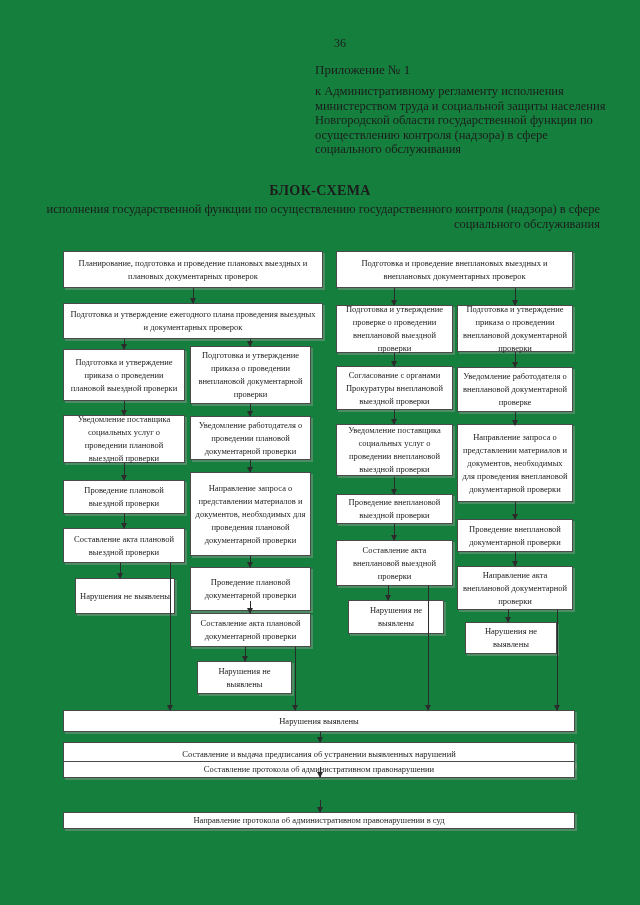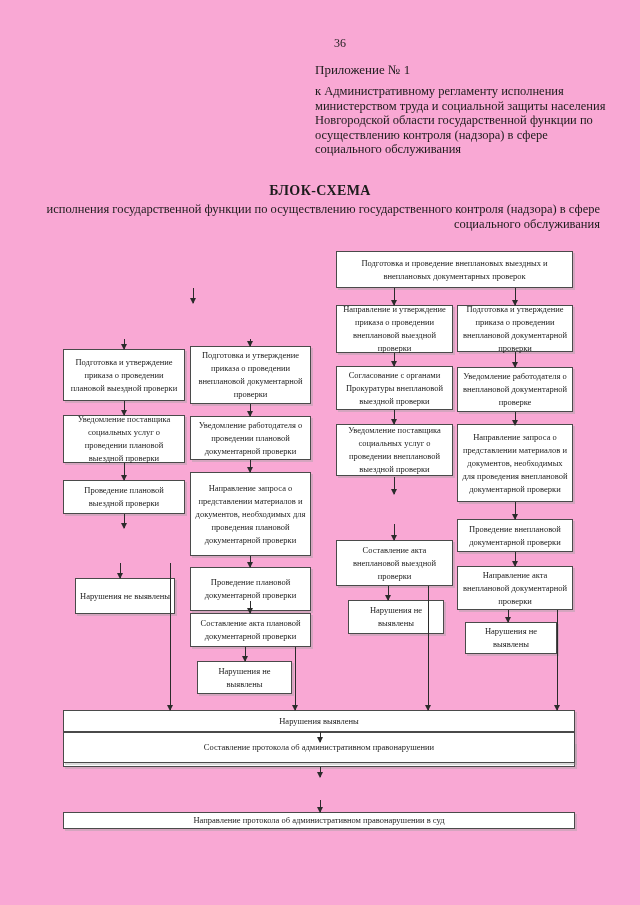--- a/index.html
+++ b/index.html
@@ -1,17 +1,17 @@
 <!DOCTYPE html>
 <html><head>
 <meta charset="utf-8">
 <style>
   html,body{margin:0;padding:0;background:#ffffff;}
   .page{
-    position:relative;width:640px;height:905px;background:#f9a8d4;
+    position:relative;width:640px;height:905px;background:#15803d;
     font-family:"Liberation Serif", serif;color:#1c1c1c;overflow:hidden;
   }
   .pagenum{position:absolute;left:334px;top:36px;font-size:12px;}
   .appendix{position:absolute;left:315px;top:62px;font-size:13px;}
   .regulation{position:absolute;left:315px;top:84px;width:300px;font-size:12.5px;line-height:14.5px;font-family:Liberation Serif, serif;}
   .title{position:absolute;left:0;top:183px;width:640px;text-align:center;font-weight:bold;font-size:14px;letter-spacing:.4px;}
   .subtitle{position:absolute;left:40px;top:202px;width:560px;text-align:right;font-size:12.5px;line-height:14.5px;}
   .node{
     position:absolute;border:1px solid #4a4a4a;background:#fff;
     display:flex;align-items:center;justify-content:center;text-align:center;
@@ -29,50 +29,54 @@
 <body>
 
 <div class="page">
 
   <div class="pagenum">36</div>
   <div class="appendix">Приложение № 1</div>
   <div class="regulation">к Административному регламенту исполнения министерством труда и социальной защиты населения Новгородской области государственной функции по осуществлению контроля (надзора) в сфере социального обслуживания</div>
   <div class="title">БЛОК-СХЕМА</div>
   <div class="subtitle">исполнения государственной функции по осуществлению государственного контроля (надзора) в сфере социального обслуживания</div>
 
+  <div class="node" style="left:63px;top:251px;width:260px;height:37px">Планирование, подготовка и проведение плановых выездных и плановых документарных проверок</div>
   <div class="node" style="left:336px;top:251px;width:237px;height:37px">Подготовка и проведение внеплановых выездных и внеплановых документарных проверок</div>
+  <div class="node" style="left:63px;top:303px;width:260px;height:36px">Подготовка и утверждение ежегодного плана проведения выездных и документарных проверок</div>
 
   <div class="node" style="left:63px;top:349px;width:122px;height:52px">Подготовка и утверждение приказа о проведении плановой выездной проверки</div>
   <div class="node" style="left:63px;top:415px;width:122px;height:48px">Уведомление поставщика социальных услуг о проведении плановой выездной проверки</div>
   <div class="node" style="left:63px;top:480px;width:122px;height:34px">Проведение плановой выездной проверки</div>
+  <div class="node" style="left:63px;top:528px;width:122px;height:35px">Составление акта плановой выездной проверки</div>
   <div class="node" style="left:75px;top:578px;width:100px;height:36px">Нарушения не выявлены</div>
 
   <div class="node" style="left:190px;top:346px;width:121px;height:58px">Подготовка и утверждение приказа о проведении внеплановой документарной проверки</div>
   <div class="node" style="left:190px;top:416px;width:121px;height:44px">Уведомление работодателя о проведении плановой документарной проверки</div>
   <div class="node" style="left:190px;top:472px;width:121px;height:84px">Направление запроса о представлении материалов и документов, необходимых для проведения плановой документарной проверки</div>
   <div class="node" style="left:190px;top:567px;width:121px;height:44px">Проведение плановой документарной проверки</div>
   <div class="node" style="left:190px;top:613px;width:121px;height:34px">Составление акта плановой документарной проверки</div>
   <div class="node" style="left:197px;top:661px;width:95px;height:33px">Нарушения не выявлены</div>
 
-  <div class="node" style="left:336px;top:305px;width:117px;height:48px">Направление и утверждение приказа о проведении внеплановой выездной проверки</div>
+  <div class="node" style="left:336px;top:305px;width:117px;height:48px">Подготовка и утверждение проверке о проведении внеплановой выездной проверки</div>
   <div class="node" style="left:336px;top:366px;width:117px;height:44px">Согласование с органами Прокуратуры внеплановой выездной проверки</div>
   <div class="node" style="left:336px;top:424px;width:117px;height:52px">Уведомление поставщика социальных услуг о проведении внеплановой выездной проверки</div>
+  <div class="node" style="left:336px;top:494px;width:117px;height:30px">Проведение внеплановой выездной проверки</div>
   <div class="node" style="left:336px;top:540px;width:117px;height:46px">Составление акта внеплановой выездной проверки</div>
   <div class="node" style="left:348px;top:600px;width:96px;height:34px">Нарушения не выявлены</div>
 
   <div class="node" style="left:457px;top:305px;width:116px;height:47px">Подготовка и утверждение приказа о проведении внеплановой документарной проверки</div>
   <div class="node" style="left:457px;top:367px;width:116px;height:45px">Уведомление работодателя о внеплановой документарной проверке</div>
   <div class="node" style="left:457px;top:424px;width:116px;height:78px">Направление запроса о представлении материалов и документов, необходимых для проведения внеплановой документарной проверки</div>
   <div class="node" style="left:457px;top:519px;width:116px;height:33px">Проведение внеплановой документарной проверки</div>
   <div class="node" style="left:457px;top:566px;width:116px;height:44px">Направление акта внеплановой документарной проверки</div>
   <div class="node" style="left:465px;top:622px;width:92px;height:32px">Нарушения не выявлены</div>
 
   <div class="node" style="left:63px;top:710px;width:512px;height:22px">Нарушения выявлены</div>
   <div class="node" style="left:63px;top:742px;width:512px;height:25px">Составление и выдача предписания об устранении выявленных нарушений</div>
-  <div class="node" style="left:63px;top:732px;width:512px;height:31px">Составление протокола об административном правонарушении</div>
+  <div class="node" style="left:63px;top:761px;width:512px;height:17px">Составление протокола об административном правонарушении</div>
   <div class="node" style="left:63px;top:812px;width:512px;height:17px">Направление протокола об административном правонарушении в суд</div>
 
   <div class="arr" style="left:193px;top:288px;height:15px"></div>
   <div class="arr" style="left:124px;top:339px;height:10px"></div>
   <div class="arr" style="left:250px;top:339px;height:7px"></div>
   <div class="arr" style="left:394px;top:288px;height:17px"></div>
   <div class="arr" style="left:515px;top:288px;height:17px"></div>
 
   <div class="arr" style="left:124px;top:401px;height:14px"></div>
   <div class="arr" style="left:124px;top:463px;height:17px"></div>

